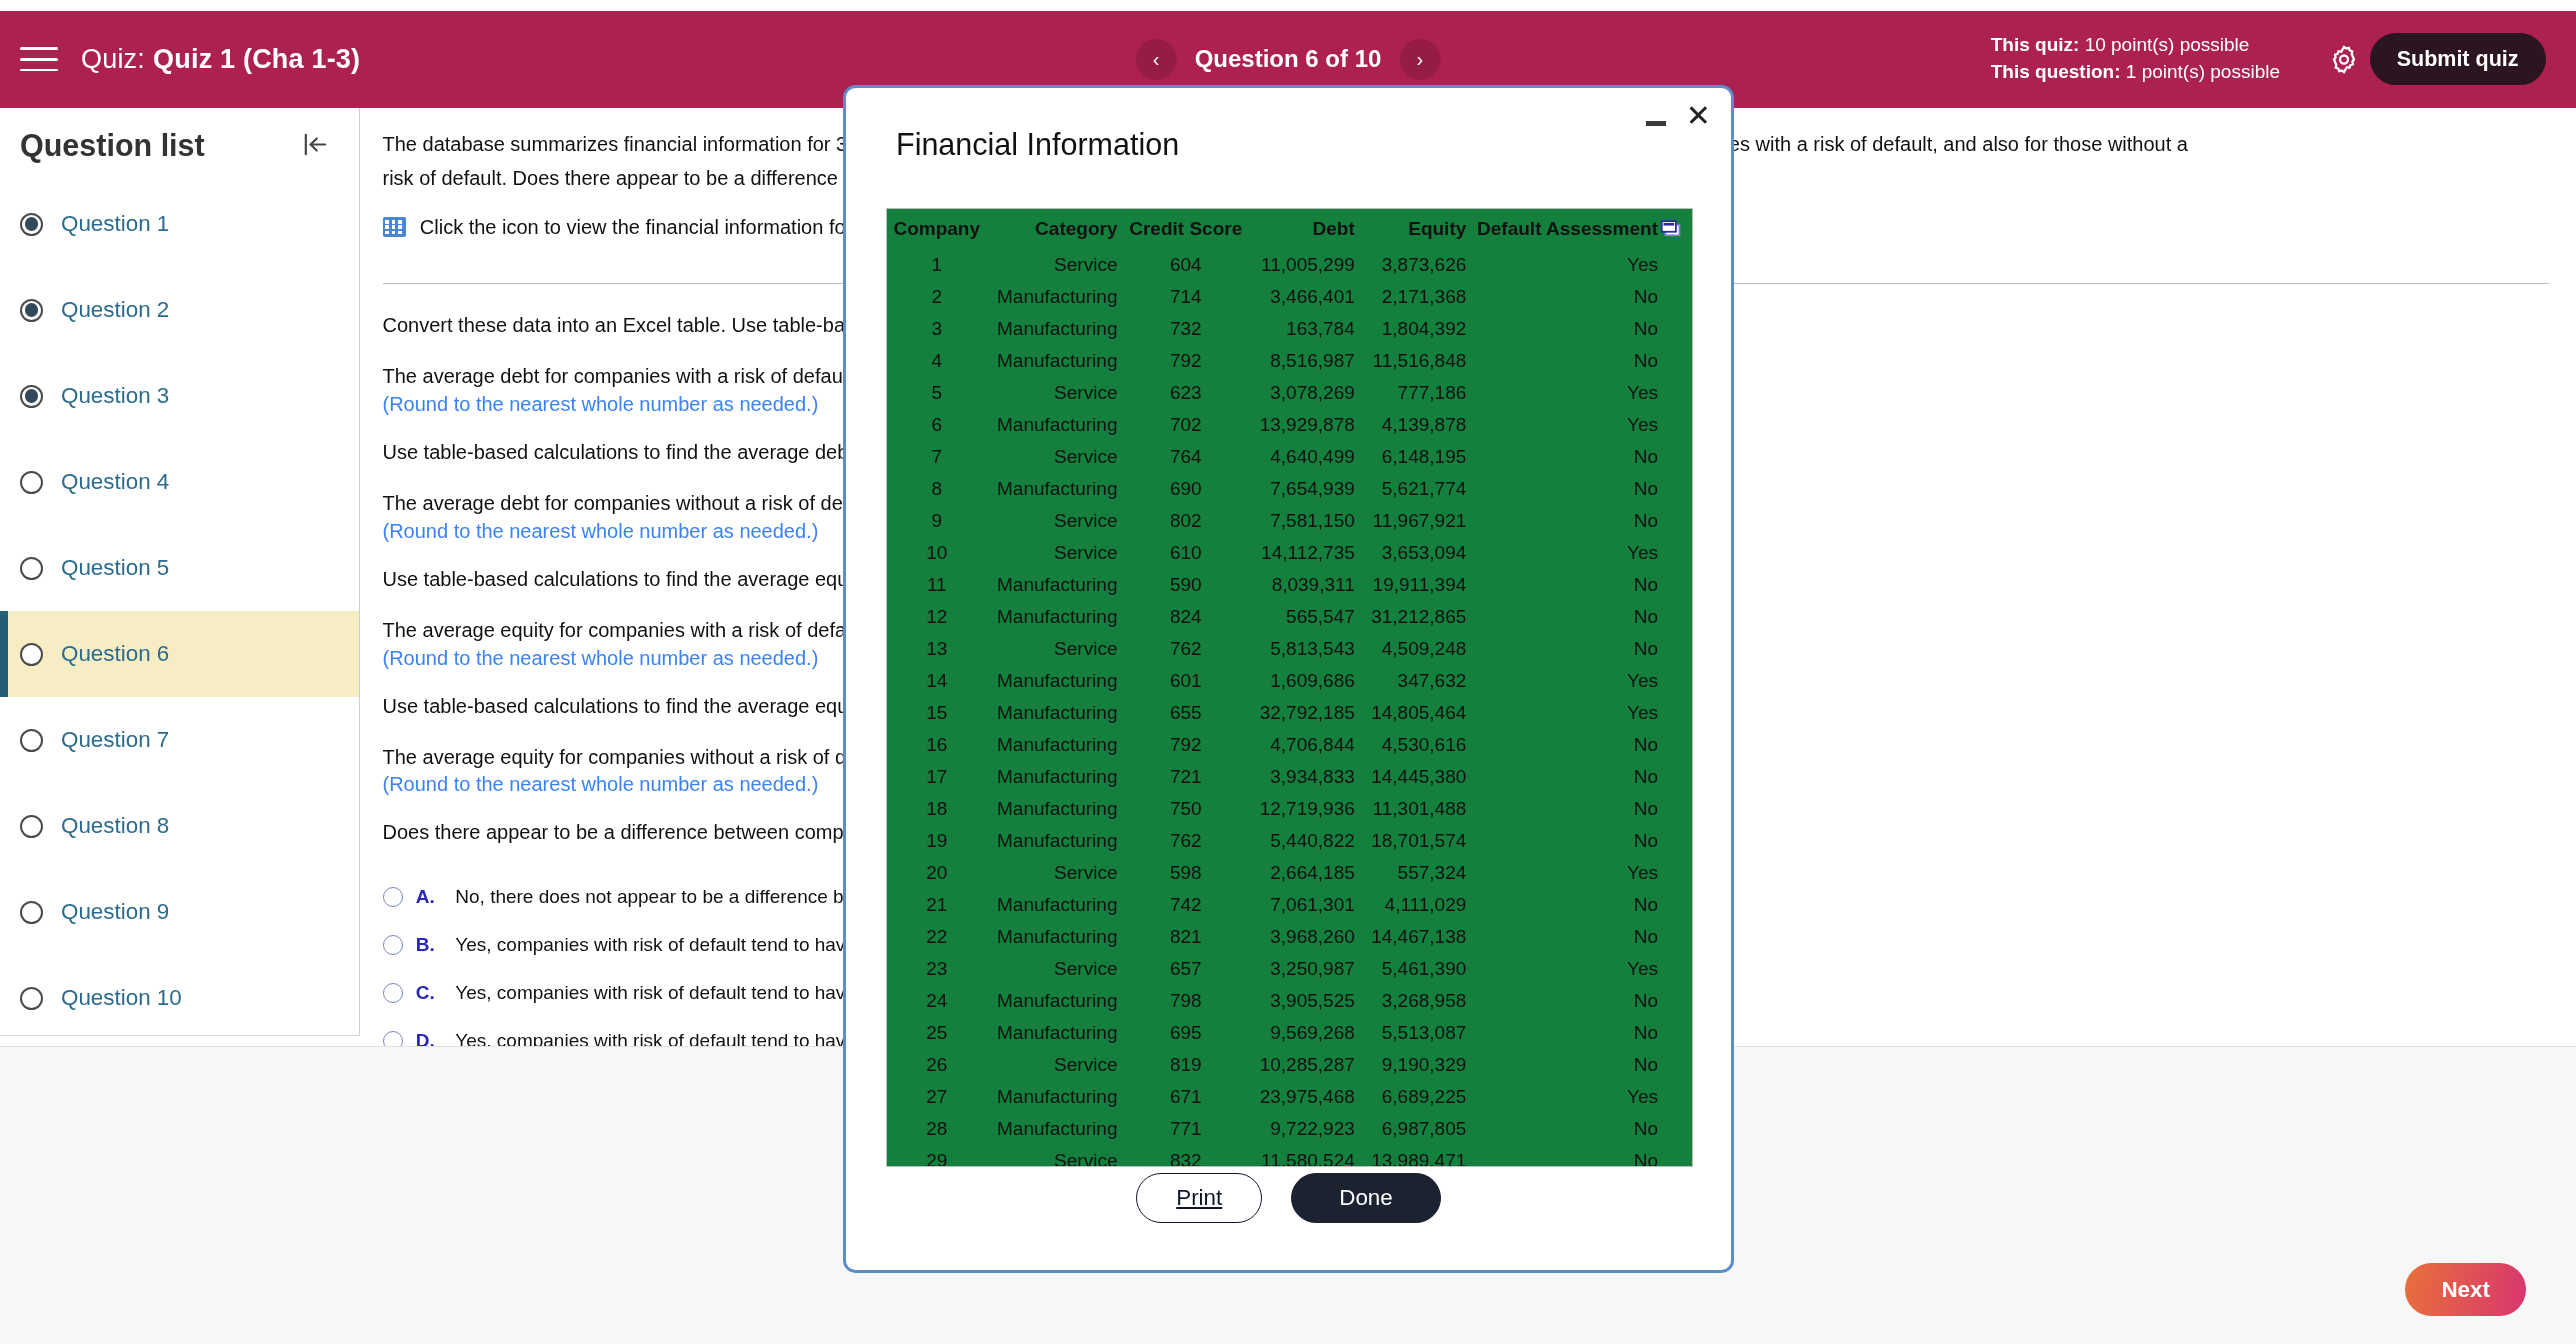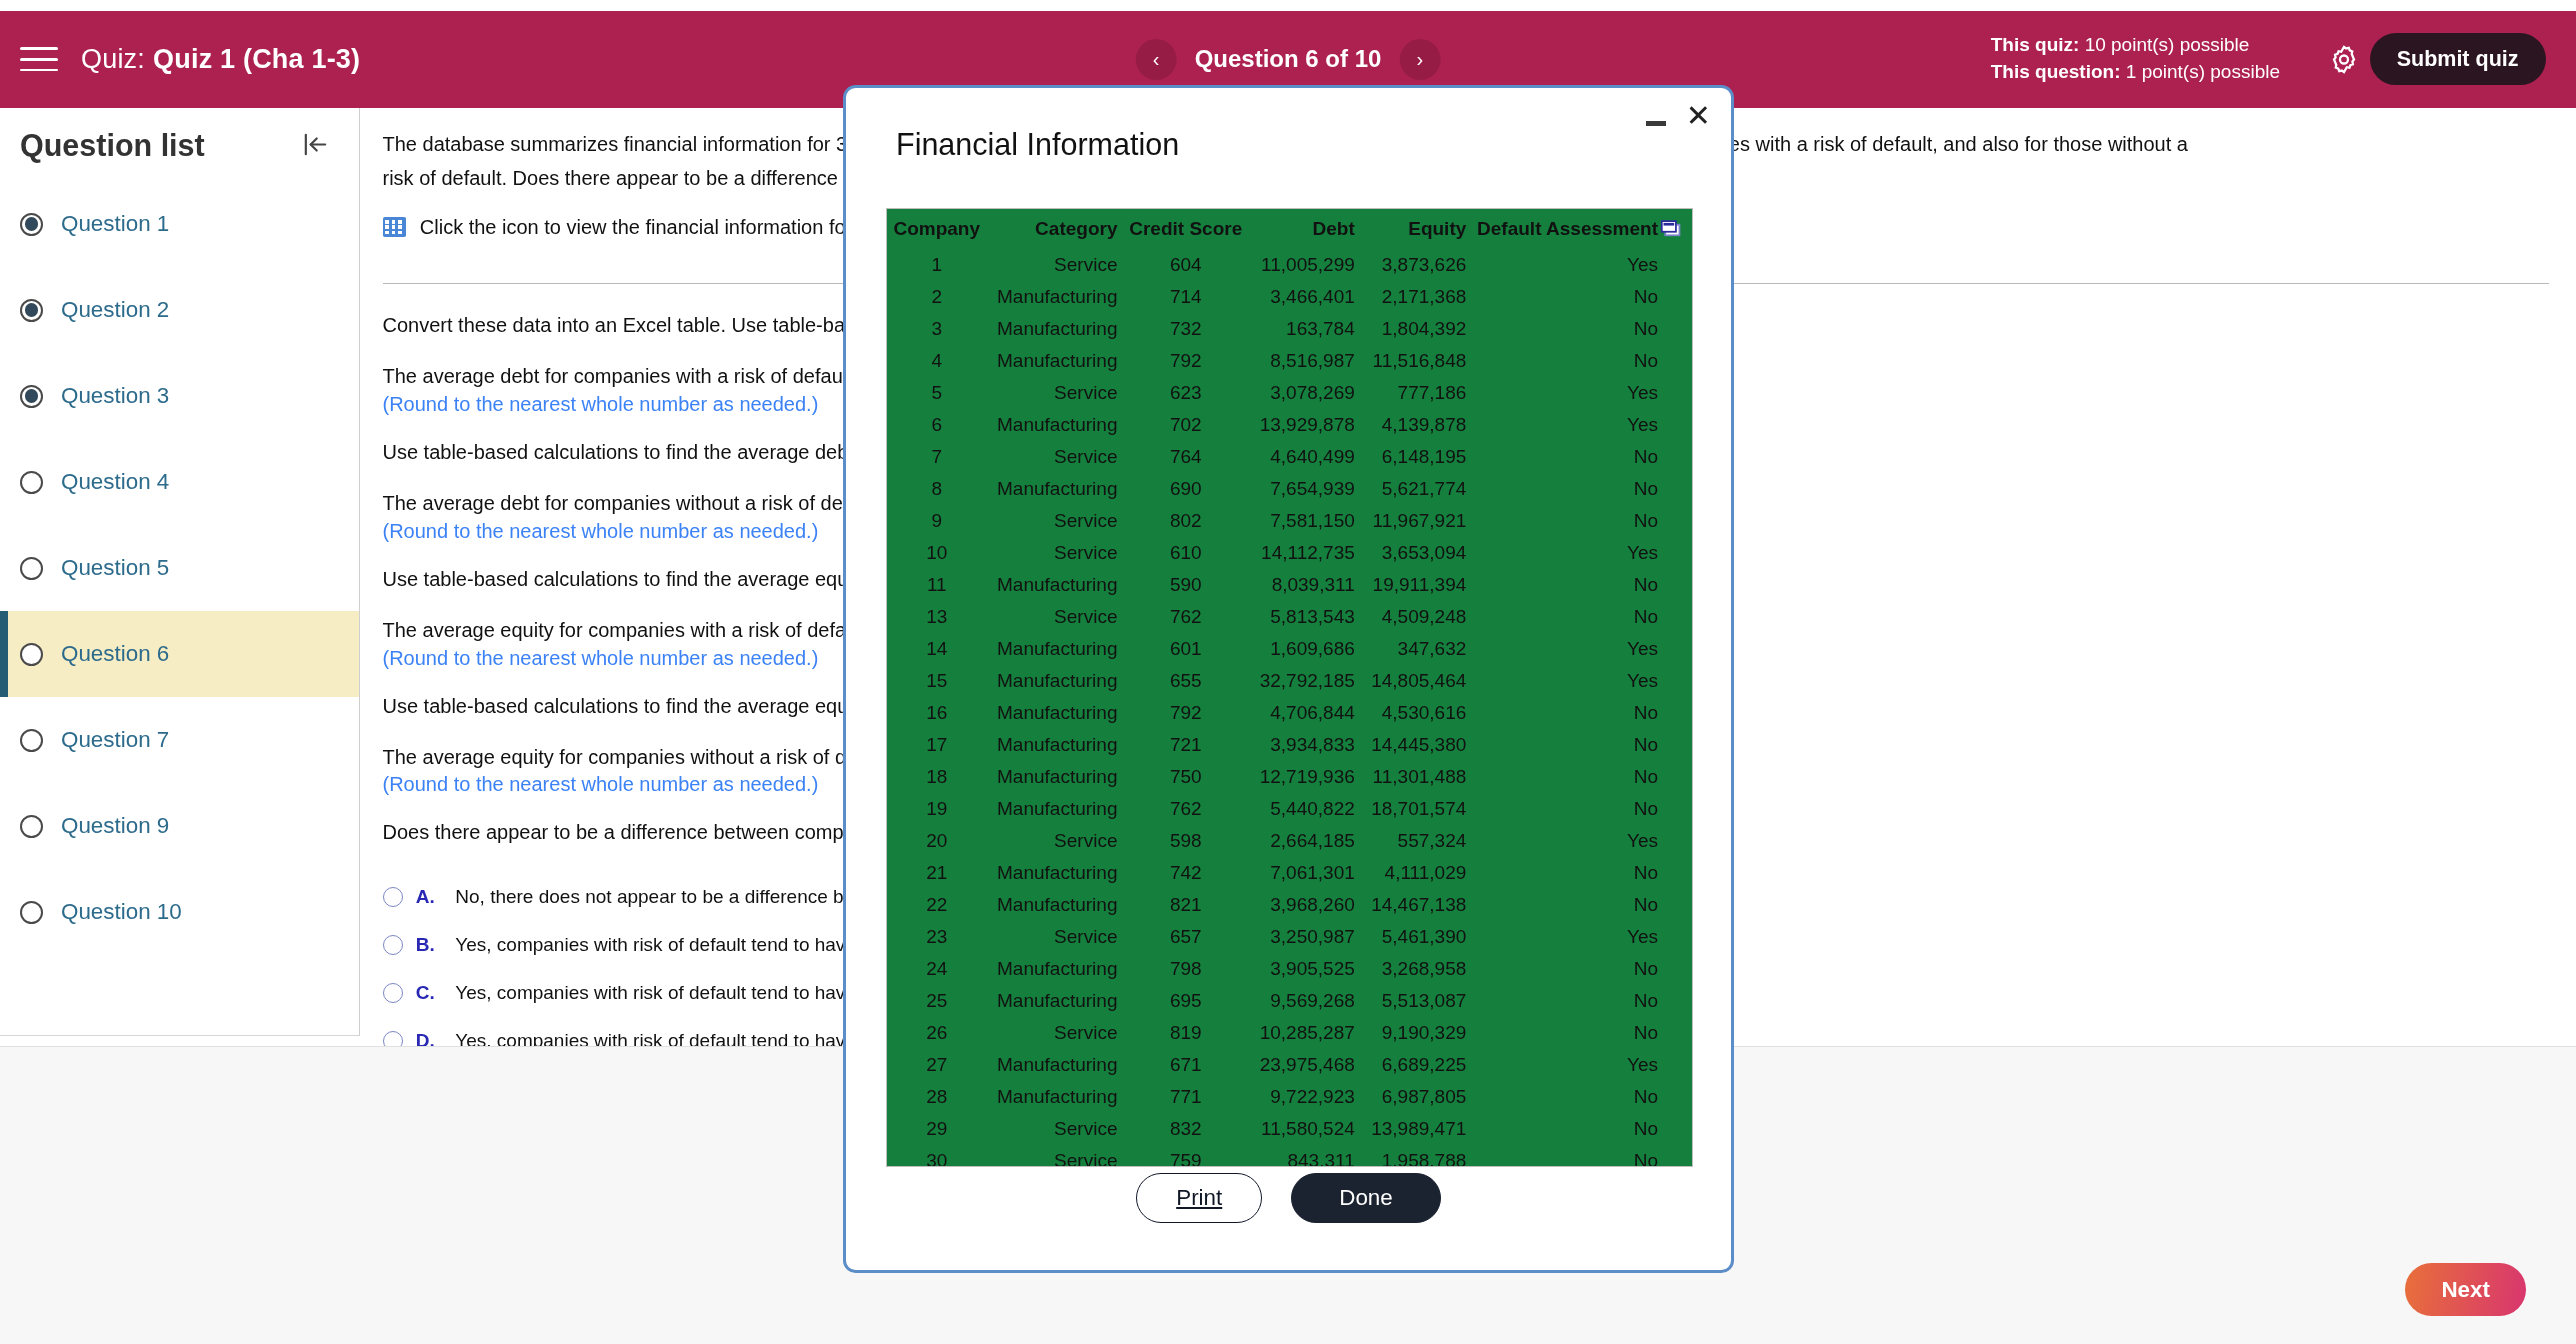--- a/index.html
+++ b/index.html
@@ -261,20 +261,24 @@
           <span class="radio"></span>
           <span class="qitem-label">Question 5</span>
         </div>
         <div class="qitem active">
           <span class="radio"></span>
           <span class="qitem-label">Question 6</span>
         </div>
         <div class="qitem">
           <span class="radio"></span>
           <span class="qitem-label">Question 7</span>
+        </div>
+        <div class="qitem">
+          <span class="radio"></span>
+          <span class="qitem-label">Question 8</span>
         </div>
         <div class="qitem">
           <span class="radio"></span>
           <span class="qitem-label">Question 9</span>
         </div>
         <div class="qitem">
           <span class="radio"></span>
           <span class="qitem-label">Question 10</span>
         </div>
       </div>
@@ -465,20 +469,28 @@
             </tr>
             <tr>
               <td class="c0">11</td>
               <td class="c1">Manufacturing</td>
               <td class="c2">590</td>
               <td class="c3">8,039,311</td>
               <td class="c4">19,911,394</td>
               <td class="c5">No</td>
             </tr>
             <tr>
+              <td class="c0">12</td>
+              <td class="c1">Manufacturing</td>
+              <td class="c2">824</td>
+              <td class="c3">565,547</td>
+              <td class="c4">31,212,865</td>
+              <td class="c5">No</td>
+            </tr>
+            <tr>
               <td class="c0">13</td>
               <td class="c1">Service</td>
               <td class="c2">762</td>
               <td class="c3">5,813,543</td>
               <td class="c4">4,509,248</td>
               <td class="c5">No</td>
             </tr>
             <tr>
               <td class="c0">14</td>
               <td class="c1">Manufacturing</td>

